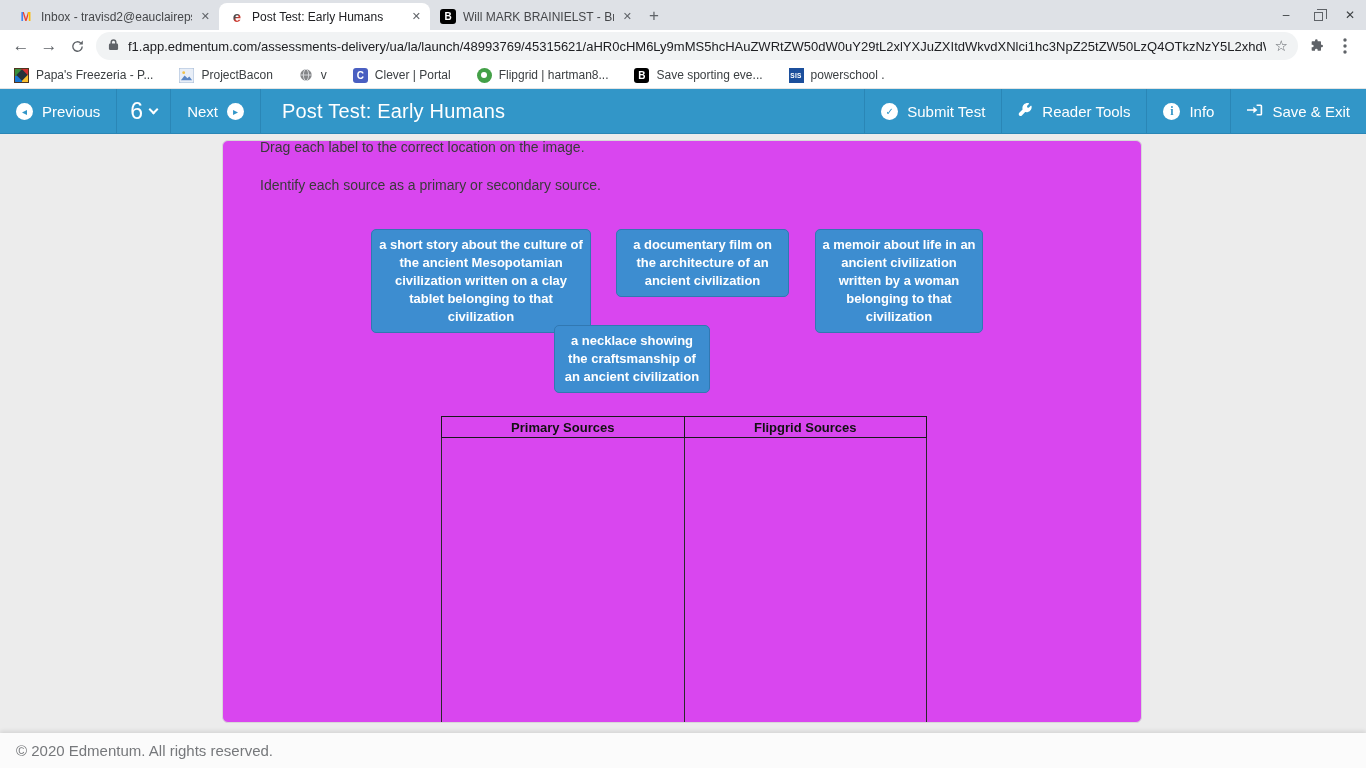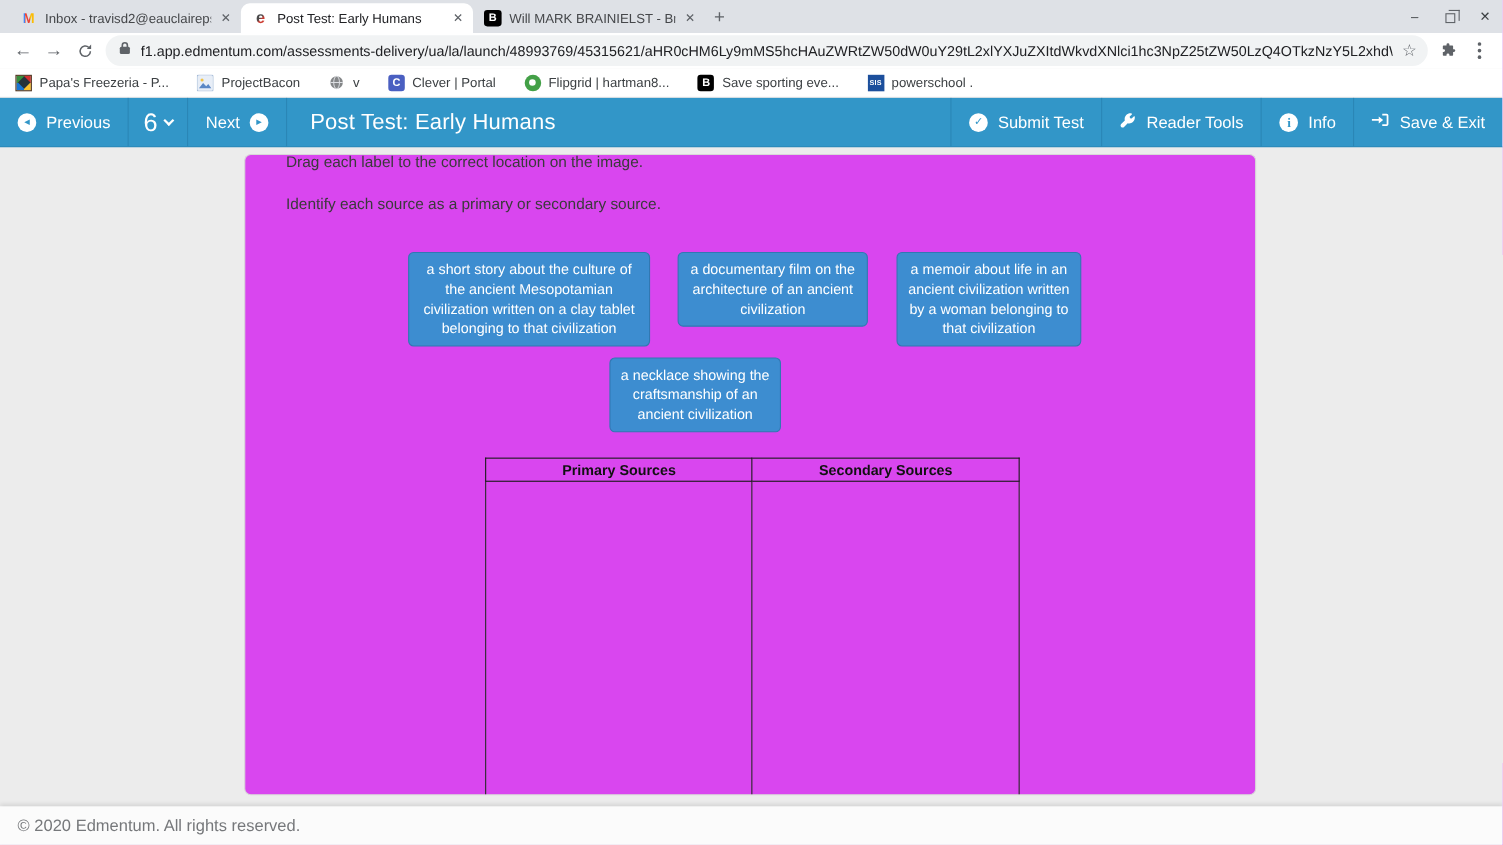--- a/index.html
+++ b/index.html
@@ -52,21 +52,21 @@
   .tn-right .tn-btn { border-right:none; border-left:1px solid #2a86b6; }
   .circle-ic { width:17px; height:17px; border-radius:50%; background:#fff; color:#3296c8; display:flex; align-items:center; justify-content:center; font-size:10px; font-weight:bold; font-family:"DejaVu Sans", sans-serif; }
   .circle-ic.info-i { font-family:"Liberation Serif", serif; font-size:12px; }
 
   
   .content { position:absolute; top:134px; left:0; right:0; height:599px; background:#ececec; }
   .card { position:absolute; left:222px; top:6px; width:920px; height:583px; background:#d946ef; border:1px solid #d8d8d8; border-radius:6px; overflow:hidden; }
   .q { padding:0 37px; font-size:14px; line-height:19px; color:#3a3a3a; }
   .q1 { margin-top:-3px; }
   .q2 { margin-top:19px; }
-  .drag-label { position:absolute; background:#3d8dd0; border:1px solid #3178b2; border-radius:5px; color:#fff; font-size:13px; line-height:18px; text-align:center; padding:6px 5px; }
+  .drag-label { position:absolute; background:#3d8dd0; border:1px solid #3178b2; border-radius:5px; color:#fff; font-size:13px; line-height:18px; text-align:center; padding:6px 5px;font-weight:bold; }
   .lb1 { left:148px; top:88px; width:220px; min-height:82px; }
   .lb2 { left:393px; top:88px; width:173px; }
   .lb3 { left:592px; top:88px; width:168px; min-height:82px; }
   .lb4 { left:148px; top:184px; width:157px; }
   .lb5 { left:331px; top:184px; width:156px; }
   .sources-table { position:absolute; left:218px; top:275px; width:486px; border-collapse:collapse; }
   .sources-table th { border:1px solid #1a1a1a; width:243px; height:21px; font-size:13px; font-weight:bold; color:#111; text-align:center; }
   .sources-table td { border:1px solid #2a2a2a; height:310px; }
 
   
@@ -228,21 +228,21 @@
 
       <div class="drag-label lb1">a short story about the culture of the ancient Mesopotamian civilization written on a clay tablet belonging to that civilization</div>
       <div class="drag-label lb2">a documentary film on the architecture of an ancient civilization</div>
       <div class="drag-label lb3">a memoir about life in an ancient civilization written by a woman belonging to that civilization</div>
       <div class="drag-label lb5">a necklace showing the craftsmanship of an ancient civilization</div>
 
       <table class="sources-table">
         <thead>
           <tr>
             <th>Primary Sources</th>
-            <th>Secondary Sources</th>
+            <th>Flipgrid Sources</th>
           </tr>
         </thead>
         <tbody>
           <tr>
             <td></td>
             <td></td>
           </tr>
         </tbody>
       </table>
     </div>

